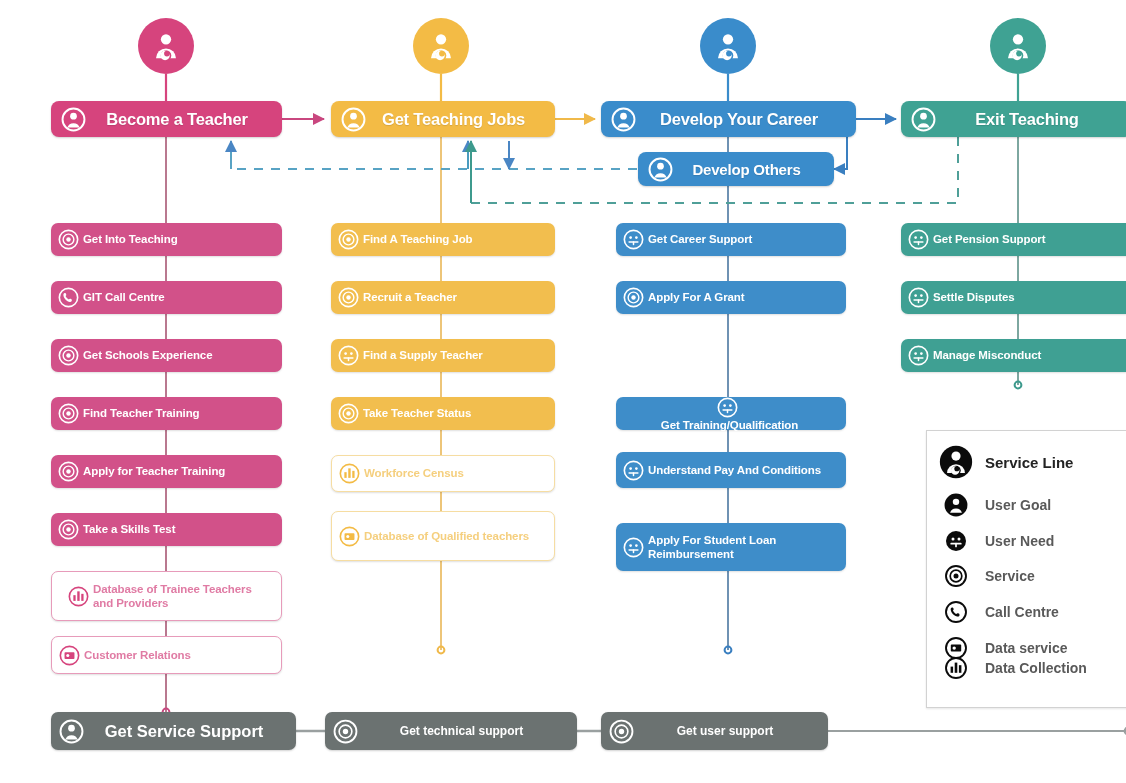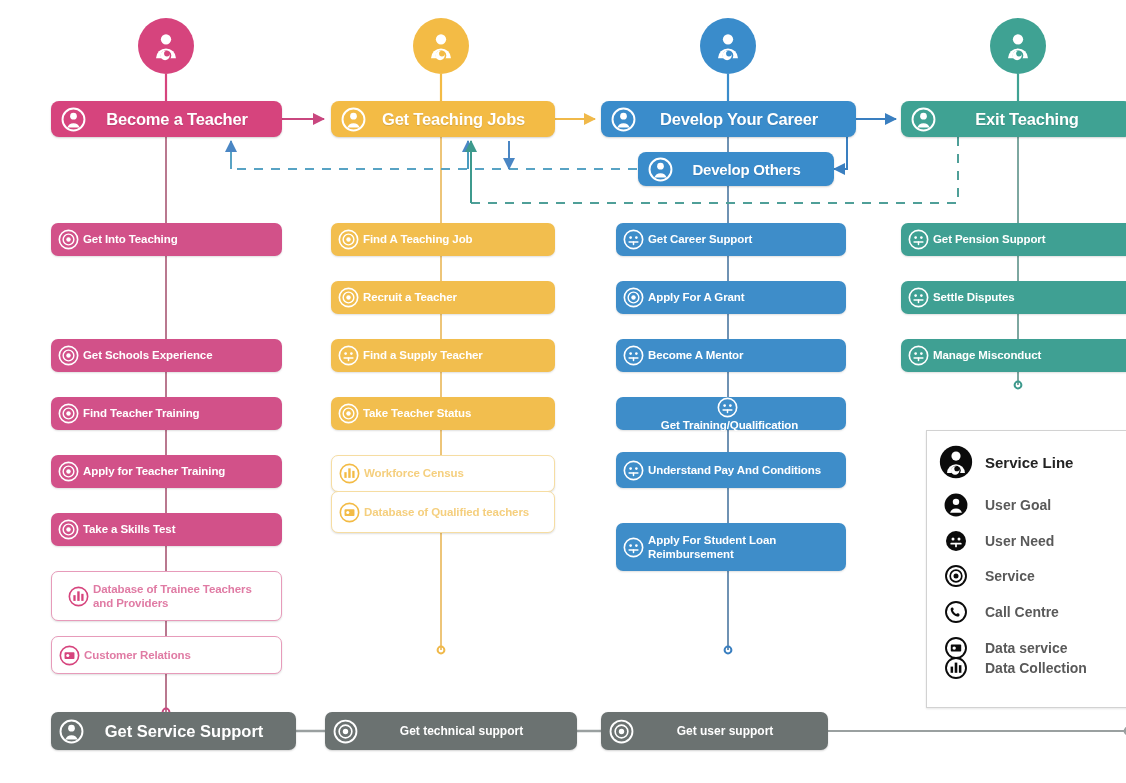--- a/index.html
+++ b/index.html
@@ -322,20 +322,29 @@
     <span class="cicon">
       <svg viewBox="0 0 22 22">
           <circle cx="11" cy="11" r="9.6" fill="none" stroke="#fff" stroke-width="1.7"></circle>
           <circle cx="11" cy="11" r="5.6" fill="none" stroke="#fff" stroke-width="1.5"></circle>
           <circle cx="11" cy="11" r="2.3" fill="#fff"></circle>
         </svg>
     </span>
     <span class="clabel">Get Into Teaching</span>
   </div>
 
+  <div class="card filled" style="left:23px; top:281px; width:231px; height:33px; background:#d25189;">
+    <span class="cicon">
+      <svg viewBox="0 0 22 22">
+          <circle cx="11" cy="11" r="9.6" fill="none" stroke="#fff" stroke-width="1.7"></circle>
+          <path d="M7 6.4 c0.9 0 1.3 0.5 1.6 1.4 c0.3 0.9 -0.3 1.3 -0.7 1.7 c0.7 1.6 1.9 2.8 3.5 3.5 c0.4 -0.4 0.8 -1 1.7 -0.7 c0.9 0.3 1.4 0.7 1.4 1.6 c0 1.1 -1 1.9 -2 1.7 c-3.4 -0.6 -6.2 -3.4 -6.8 -6.8 c-0.2 -1 0.4 -2.4 1.3 -2.4 z" fill="#fff"></path>
+        </svg>
+    </span>
+    <span class="clabel">GIT Call Centre</span>
+  </div>
 
   <div class="card filled" style="left:23px; top:339px; width:231px; height:33px; background:#d25189;">
     <span class="cicon">
       <svg viewBox="0 0 22 22">
           <circle cx="11" cy="11" r="9.6" fill="none" stroke="#fff" stroke-width="1.7"></circle>
           <circle cx="11" cy="11" r="5.6" fill="none" stroke="#fff" stroke-width="1.5"></circle>
           <circle cx="11" cy="11" r="2.3" fill="#fff"></circle>
         </svg>
     </span>
     <span class="clabel">Get Schools Experience</span>
@@ -448,21 +457,21 @@
       <svg viewBox="0 0 22 22">
           <circle cx="11" cy="11" r="9.6" fill="none" stroke="#f3bb45" stroke-width="1.7"></circle>
           <rect x="5.6" y="9.6" width="2.4" height="6" fill="#f3bb45"></rect>
           <rect x="9.7" y="5.6" width="2.5" height="10" fill="#f3bb45"></rect>
           <rect x="13.9" y="8.2" width="2.4" height="7.4" fill="#f3bb45"></rect>
         </svg>
     </span>
     <span class="clabel" style="color:#f5cf7e;">Workforce Census</span>
   </div>
 
-  <div class="card hollow" style="left:303px; top:491px; width:224px; height:42px; border-color:#f6dda2;">
+  <div class="card hollow" style="left:303px; top:511px; width:224px; height:50px; border-color:#f6dda2;">
     <span class="cicon">
       <svg viewBox="0 0 22 22">
           <circle cx="11" cy="11" r="9.6" fill="none" stroke="#f3bb45" stroke-width="1.7"></circle>
           <rect x="5.8" y="7.6" width="10.4" height="7" rx="0.8" fill="#f3bb45"></rect>
           <circle cx="9.2" cy="11.1" r="1.6" fill="#fff"></circle>
         </svg>
     </span>
     <span class="clabel" style="color:#f5cf7e;">Database of Qualified teachers</span>
   </div>
 
@@ -483,32 +492,20 @@
     <span class="cicon">
       <svg viewBox="0 0 22 22">
           <circle cx="11" cy="11" r="9.6" fill="none" stroke="#fff" stroke-width="1.7"></circle>
           <circle cx="11" cy="11" r="5.6" fill="none" stroke="#fff" stroke-width="1.5"></circle>
           <circle cx="11" cy="11" r="2.3" fill="#fff"></circle>
         </svg>
     </span>
     <span class="clabel">Apply For A Grant</span>
   </div>
 
-  <div class="card filled" style="left:588px; top:339px; width:230px; height:33px; background:#3e8dc9;">
-    <span class="cicon">
-      <svg viewBox="0 0 22 22">
-          <circle cx="11" cy="11" r="9.6" fill="none" stroke="#fff" stroke-width="1.7"></circle>
-          <circle cx="8" cy="9" r="1.4" fill="#fff"></circle>
-          <circle cx="14" cy="9" r="1.4" fill="#fff"></circle>
-          <path d="M6.4 13.6 h9.2" stroke="#fff" stroke-width="1.6" stroke-linecap="round"></path>
-          <path d="M11 13.6 v2.6" stroke="#fff" stroke-width="1.6" stroke-linecap="round"></path>
-        </svg>
-    </span>
-    <span class="clabel">Become A Mentor</span>
-  </div>
 
   <div class="card filled" style="left:588px; top:397px; width:230px; height:33px; background:#3e8dc9;flex-direction:column;">
     <span class="cicon">
       <svg viewBox="0 0 22 22">
           <circle cx="11" cy="11" r="9.6" fill="none" stroke="#fff" stroke-width="1.7"></circle>
           <circle cx="8" cy="9" r="1.4" fill="#fff"></circle>
           <circle cx="14" cy="9" r="1.4" fill="#fff"></circle>
           <path d="M6.4 13.6 h9.2" stroke="#fff" stroke-width="1.6" stroke-linecap="round"></path>
           <path d="M11 13.6 v2.6" stroke="#fff" stroke-width="1.6" stroke-linecap="round"></path>
         </svg>

